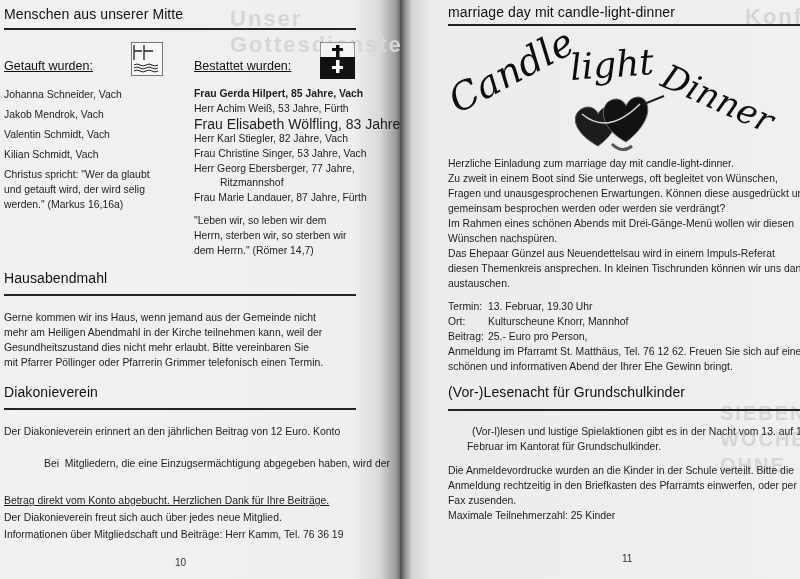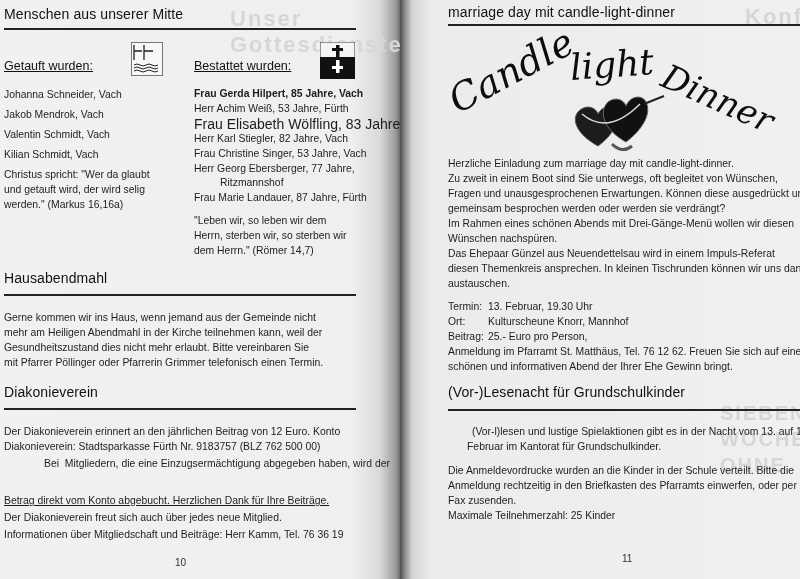--- a/index.html
+++ b/index.html
@@ -74,21 +74,20 @@
 
   <div class="t" style="left:4px;top:310px;">Gerne kommen wir ins Haus, wenn jemand aus der Gemeinde nicht</div>
   <div class="t" style="left:4px;top:325px;">mehr am Heiligen Abendmahl in der Kirche teilnehmen kann, weil der</div>
   <div class="t" style="left:4px;top:340px;">Gesundheitszustand dies nicht mehr erlaubt. Bitte vereinbaren Sie</div>
   <div class="t" style="left:4px;top:355px;">mit Pfarrer Pöllinger oder Pfarrerin Grimmer telefonisch einen Termin.</div>
 
   <div class="h" style="left:4px;top:384px;">Diakonieverein</div>
   <div class="rule" style="left:4px;top:408px;width:352px;"></div>
 
   <div class="t" style="left:4px;top:424px;">Der Diakonieverein erinnert an den jährlichen Beitrag von 12 Euro. Konto</div>
-  <div class="t" style="left:4px;top:439px;">Diakonieverein: Stadtsparkasse Fürth Nr. 9183757 (BLZ 762 500 00)</div>
   <div class="t" style="left:4px;top:456px;white-space:pre;padding-left:40px;">Bei  Mitgliedern, die eine Einzugsermächtigung abgegeben haben, wird der</div>
   <div class="t" style="left:4px;top:493px;text-decoration:underline;">Betrag direkt vom Konto abgebucht. Herzlichen Dank für Ihre Beiträge.</div>
   <div class="t" style="left:4px;top:498px;margin-top:12px;">Der Diakonieverein freut sich auch über jedes neue Mitglied.</div>
   <div class="t" style="left:4px;top:527px;">Informationen über Mitgliedschaft und Beiträge: Herr Kamm, Tel. 76 36 19</div>
 
   <div class="pn" style="left:175px;top:557px;">10</div>
 </div>
 
 <div class="page right">
   <div class="ghost" style="left:345px;top:4px;">Konfir</div>

